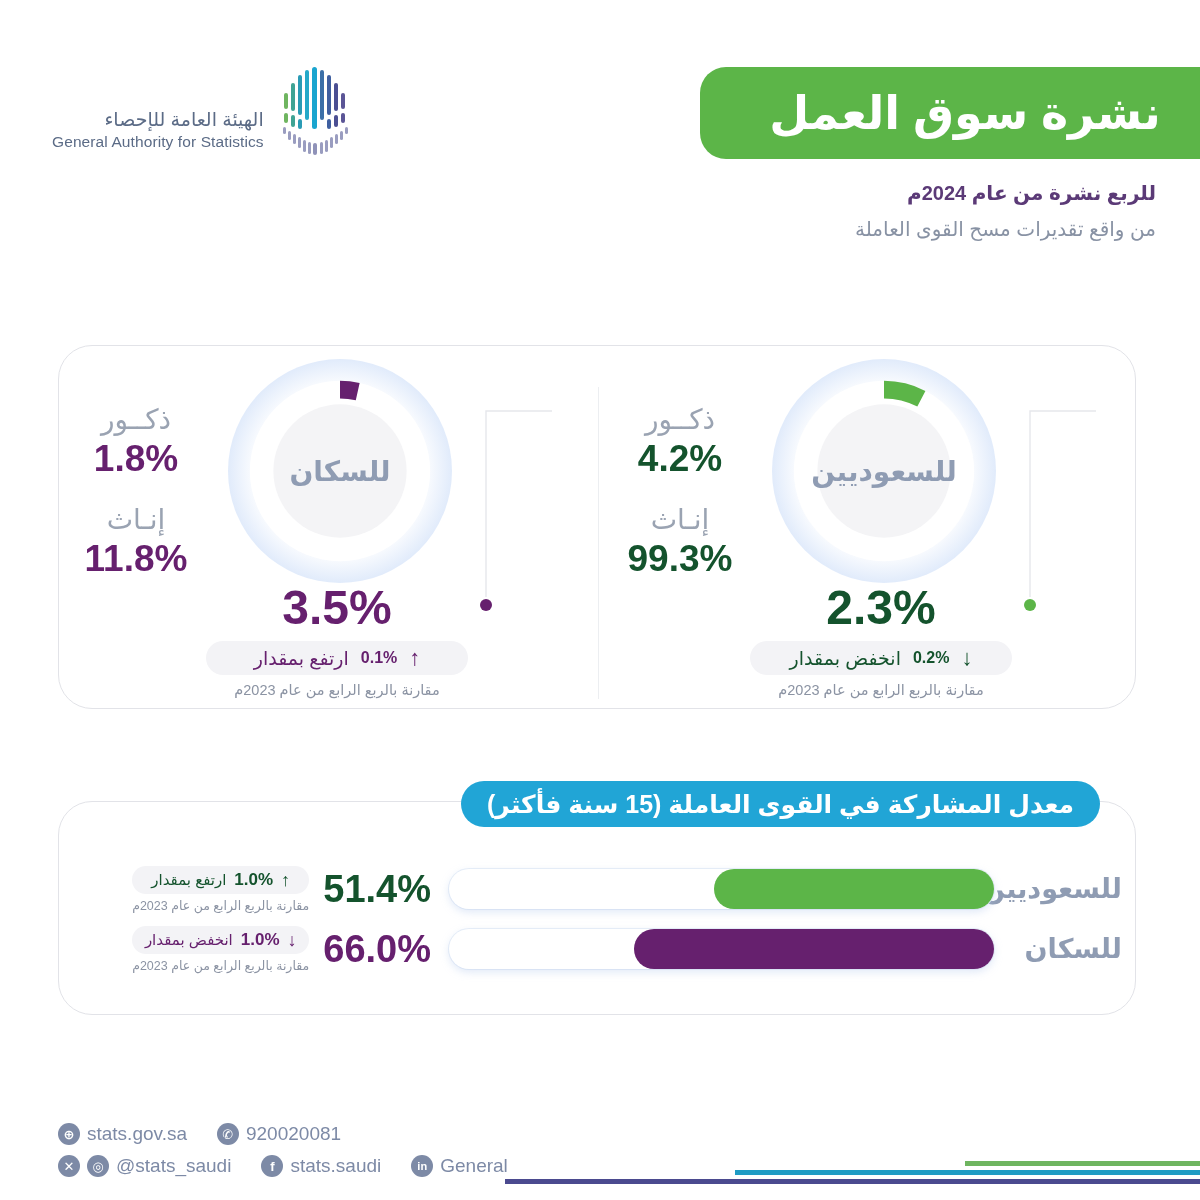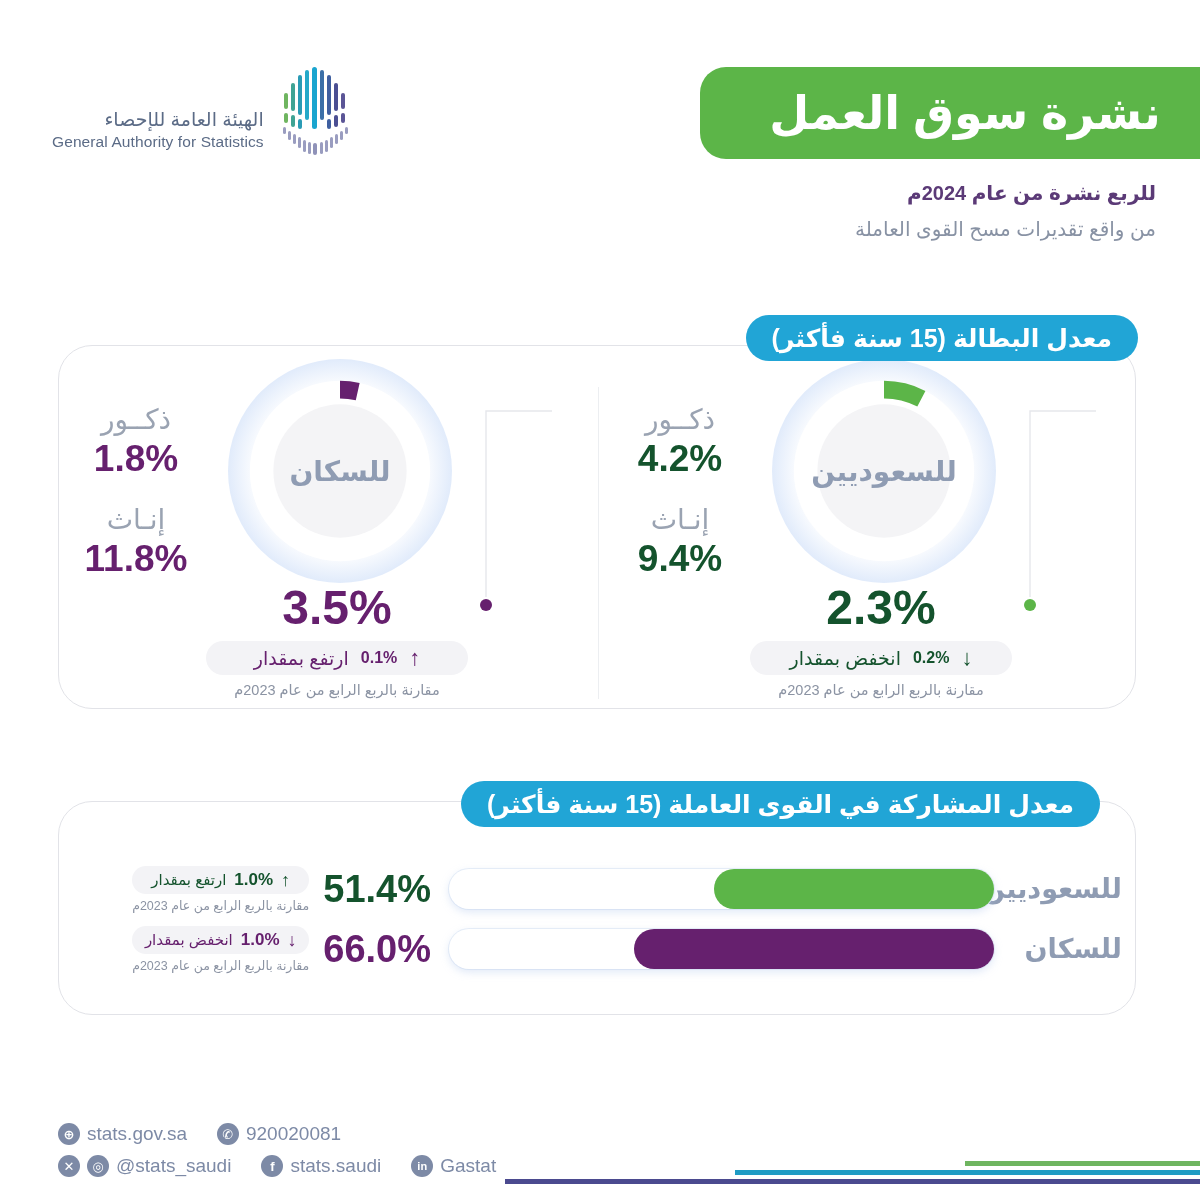--- a/index.html
+++ b/index.html
@@ -240,23 +240,20 @@
     </div>
   </div>
 
   <div class="title-pill">
     <span>نشرة سوق العمل</span>
   </div>
   <div class="subtitle-1">للربع نشرة من عام 2024م</div>
   <div class="subtitle-2">من واقع تقديرات مسح القوى العاملة</div>
 
   <div class="card" id="card-unemployment"></div>
-  <div class="section-pill" id="pill-unemployment">
-    <span>معدل البطالة (15 سنة فأكثر)</span>
-  </div>
   <div class="divider"></div>
 
   <div class="panel" id="panel-saudis">
     <div class="connector">
       <svg width="90" height="220" viewBox="0 0 90 220">
         <path d="M86 10 L20 10 L20 196" fill="none" stroke="#e6e7ec" stroke-width="1.4"></path>
         <circle cx="20" cy="204" r="6" fill="#5cb548"></circle>
       </svg>
     </div>
     <div class="donut-wrap">
@@ -265,21 +262,21 @@
         <circle cx="50" cy="50" r="46" fill="#ffffff"></circle>
         <circle class="arc" cx="50" cy="50" r="41.5" fill="none" stroke="#5cb548" stroke-width="9" transform="rotate(-90 50 50)" stroke-dasharray="19.817166458844415 240.93502378910844"></circle>
         <circle cx="50" cy="50" r="34" fill="#f4f4f6"></circle>
       </svg>
       <div class="donut-label">للسعوديين</div>
     </div>
     <div class="gender-block">
       <div class="g-label">ذكــور</div>
       <div class="g-value green">4.2%</div>
       <div class="g-label">إنـاث</div>
-      <div class="g-value green">9.4%</div>
+      <div class="g-value green">99.3%</div>
     </div>
     <div class="main-block">
       <div class="main-value green">2.3%</div>
       <div class="delta-chip">
         <span class="arrow green">↓</span>
         <span class="delta-amount green">0.2%</span>
         <span class="delta-text green">انخفض بمقدار</span>
       </div>
       <div class="compare-note">مقارنة بالربع الرابع من عام 2023م</div>
     </div>
@@ -375,21 +372,21 @@
         <span class="f-icon">✕</span>
         <span class="f-icon">◎</span>
         <span class="f-text">@stats_saudi</span>
       </div>
       <div class="f-item">
         <span class="f-icon">f</span>
         <span class="f-text">stats.saudi</span>
       </div>
       <div class="f-item">
         <span class="f-icon" style="font-size:11px;">in</span>
-        <span class="f-text">Gastat</span>
+        <span class="f-text">General</span>
       </div>
     </div>
   </div>
 
   <svg class="footer-lines" viewBox="0 0 1200 44">
     <rect x="505" y="36" width="695" height="5" fill="#4b4a8f"></rect>
     <rect x="735" y="27" width="465" height="5" fill="#1f9cc4"></rect>
     <rect x="965" y="18" width="235" height="5" fill="#6fb560"></rect>
   </svg>
 

